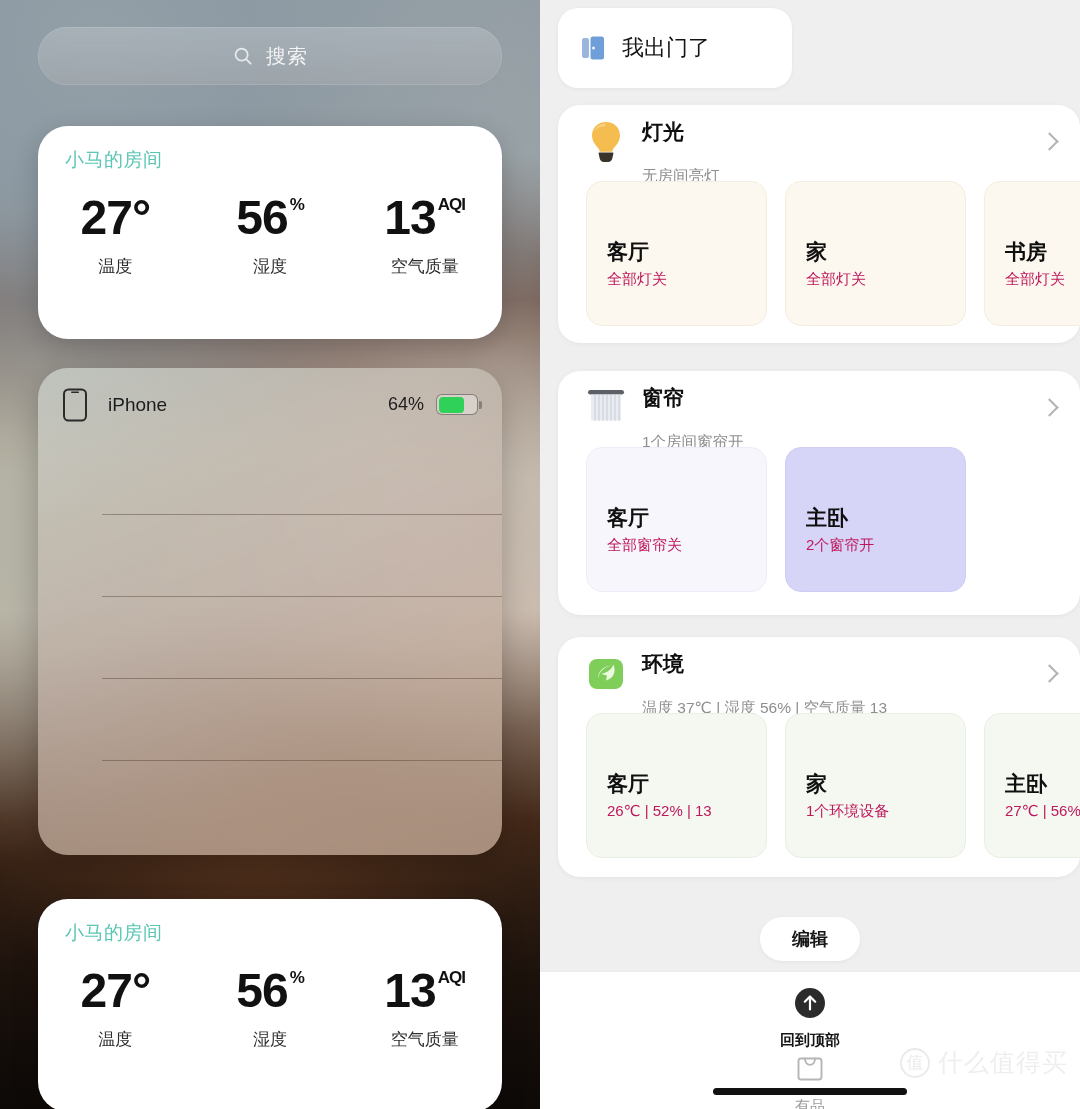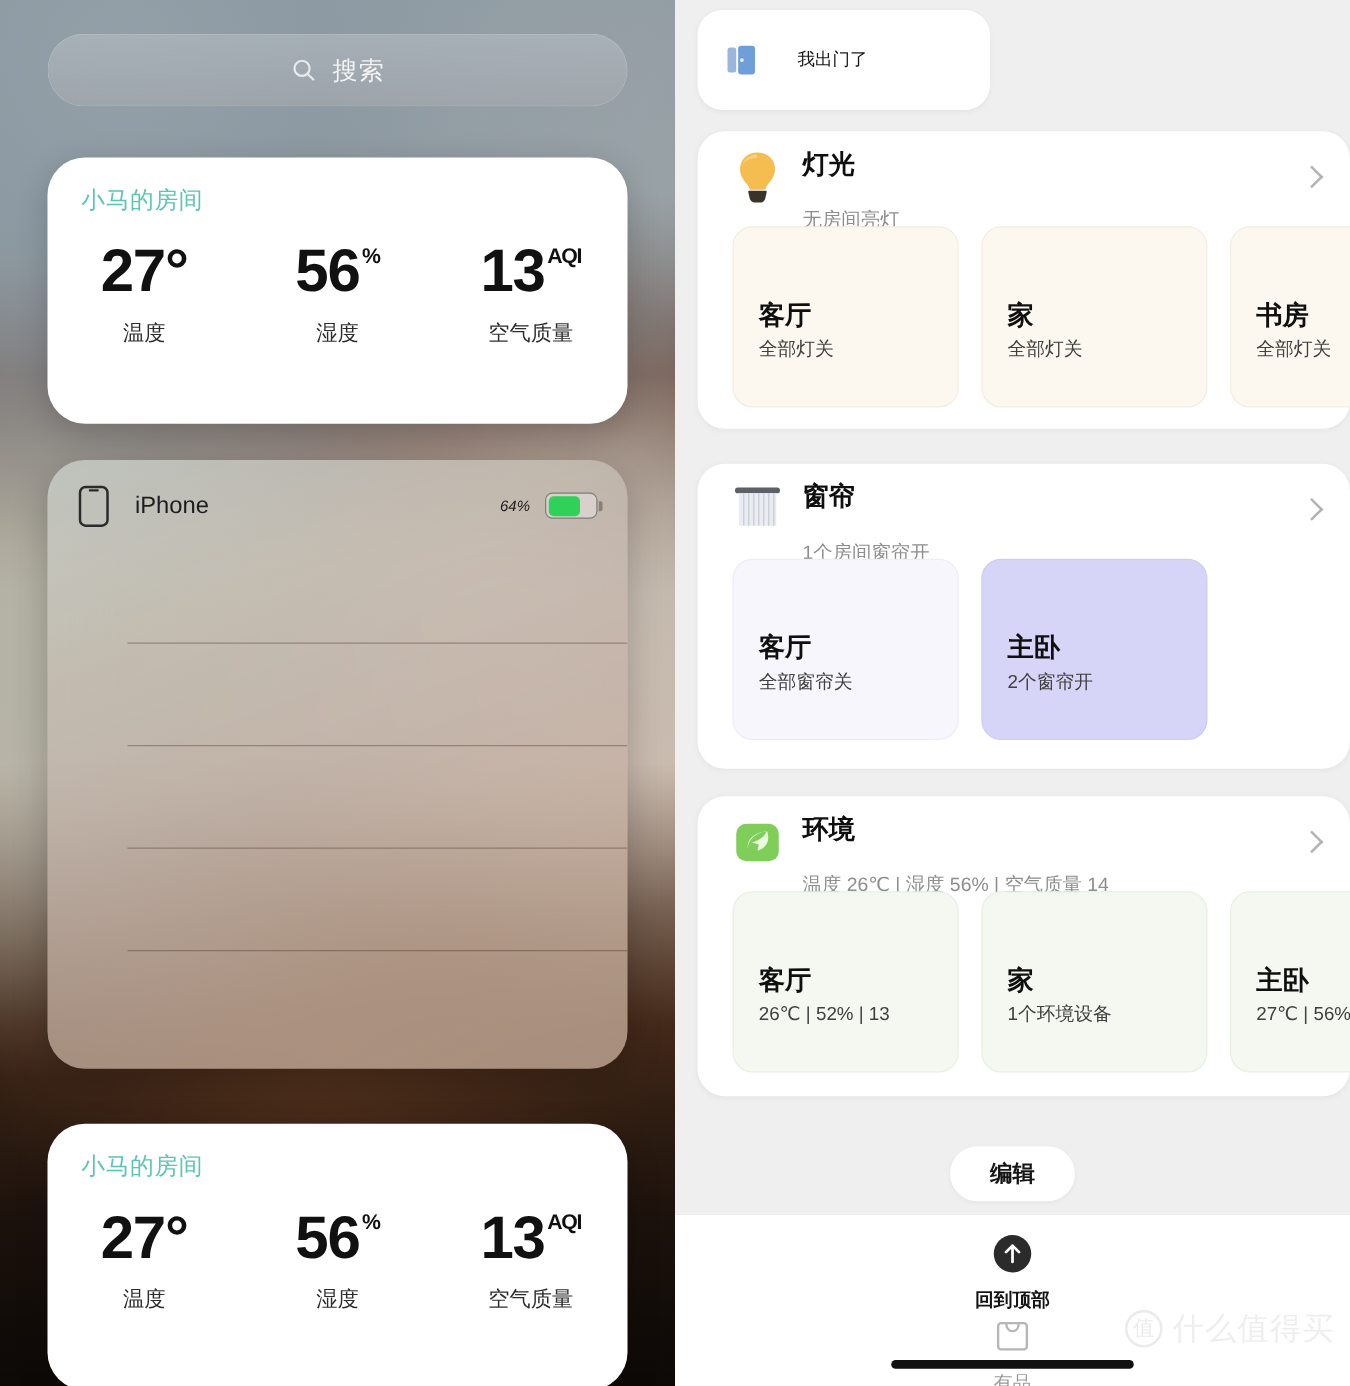--- a/index.html
+++ b/index.html
@@ -71,21 +71,21 @@
         rgba(199,190,180,.70) 28%,
         rgba(196,178,168,.72) 52%,
         rgba(200,178,162,.74) 74%,
         rgba(205,180,160,.74) 100%);
     backdrop-filter: blur(22px);
     box-shadow: 0 8px 28px rgba(0,0,0,.22);
   }
   #device-card .dev-row{ position:absolute; left:0; right:0; top:0; height:73px; display:flex; align-items:center; }
   .dev-ico { margin-left:24px; width:26px; height:34px; }
   .dev-name{ margin-left:20px; font-size:19px; color:#1d1d1f; }
-  .dev-pct { margin-left:auto; font-size:12px; color:#1d1d1f;font-style:italic; }
+  .dev-pct { margin-left:auto; font-size:18px; color:#1d1d1f; }
   .battery {
     margin-left:12px; margin-right:24px; position:relative;
     width:42px; height:21px; border-radius:6px;
     border:1.6px solid rgba(60,60,60,.55); background:rgba(255,255,255,.35);
   }
   .battery::after{content:"";position:absolute;right:-5px;top:6px;width:3px;height:8px;border-radius:0 2px 2px 0;background:rgba(60,60,60,.45);}
   .battery .fill{position:absolute;left:1.5px;top:1.5px;bottom:1.5px;width:64%;border-radius:4px;background:#30d158;}
   .dev-sep{ position:absolute; left:64px; right:0; height:1px; background:rgba(80,60,50,.42); }
 
   
@@ -94,21 +94,21 @@
     background:#efefef;
   }
   #right-scroll{ position:absolute; inset:0 0 138px 0; background:#efefef; }
 
   .scene-chip{
     position:absolute; left:18px; top:8px; width:234px; height:80px;
     background:#fff; border-radius:20px; display:flex; align-items:center;
     box-shadow:0 1px 4px rgba(0,0,0,.05);
   }
   .scene-chip .door-ico{ margin-left:22px; width:26px; height:26px; }
-  .scene-chip .scene-lbl{ margin-left:32px; font-size:14px; color:#141414; }
+  .scene-chip .scene-lbl{ margin-left:16px; font-size:22px; color:#141414; }
 
   .group-card{
     position:absolute; left:18px; width:522px; background:#fff; border-radius:22px;
     box-shadow:0 1px 5px rgba(0,0,0,.05); overflow:hidden;
   }
   #card-lights { top:105px; height:238px; }
   #card-curtain{ top:371px; height:244px; }
   #card-env    { top:637px; height:240px; }
 
   .gc-head{ position:relative; height:76px; }
@@ -119,21 +119,21 @@
   .gc-arrow{ position:absolute; right:24px; top:30px; width:13px; height:13px;
              border-top:2.4px solid #b3b3b3; border-right:2.4px solid #b3b3b3;
              transform:rotate(45deg); }
 
   .tile-row{ position:absolute; left:0; right:0; top:76px; display:flex; gap:0; padding-left:28px; }
   .tile{
     width:181px; min-width:181px; height:145px; border-radius:16px;
     margin-right:18px; position:relative;
   }
   .tile .t-name{ position:absolute; left:20px; top:56px; font-size:21px; font-weight:700; color:#0f0f0f; }
-  .tile .t-sub { position:absolute; left:20px; top:88px; font-size:15px; color:#404040; white-space:nowrap; }
+  .tile .t-sub { position:absolute; left:20px; top:88px; font-size:15px; color:#be185d; white-space:nowrap; }
   .tile.light  { background:#fdf8ef; border:1px solid #f4ece0; }
   .tile.curt   { background:#f7f6fd; border:1px solid #eeecfa; }
   .tile.curt.on{ background:#d6d4f7; border:1px solid #cfccf5; }
   .tile.env    { background:#f4f8f1; border:1px solid #e8efe3; }
 
   #edit-btn{
     position:absolute; left:50%; transform:translateX(-50%); top:917px;
     width:100px; height:44px; border-radius:22px; background:#fff; border:none;
     font-family:"Liberation Sans", sans-serif; font-size:18px; font-weight:600; color:#151515;
     box-shadow:0 1px 4px rgba(0,0,0,.05); cursor:pointer;
@@ -320,21 +320,21 @@
 
       <div class="group-card" id="card-env">
         <div class="gc-head">
           <svg class="gc-ico" viewBox="0 0 42 46">
             <path d="M12 8h18a8 8 0 0 1 8 8v14a8 8 0 0 1-8 8H12a8 8 0 0 1-8-8V16a8 8 0 0 1 8-8Z" fill="#7fce5a"></path>
             <path d="M29 14c-9 1-15 6-16 14 0-9 6-13 16-14Z" fill="#eafbe0"></path>
             <path d="M28.5 13.5c-2 5-6 8-12 9.5l5.5 1.5-1 5c7-2 10.5-8 7.5-16Z" fill="#eafbe0"></path>
           </svg>
           <div class="gc-txt">
             <div class="gc-title">环境</div>
-            <div class="gc-sub">温度 26℃ | 湿度 56% | 空气质量 14</div>
+            <div class="gc-sub">温度 37℃ | 湿度 56% | 空气质量 13</div>
           </div>
           <span class="gc-arrow"></span>
         </div>
         <div class="tile-row">
           <div class="tile env">
             <div class="t-name">客厅</div>
             <div class="t-sub">26℃ | 52% | 13</div>
           </div>
           <div class="tile env">
             <div class="t-name">家</div>

